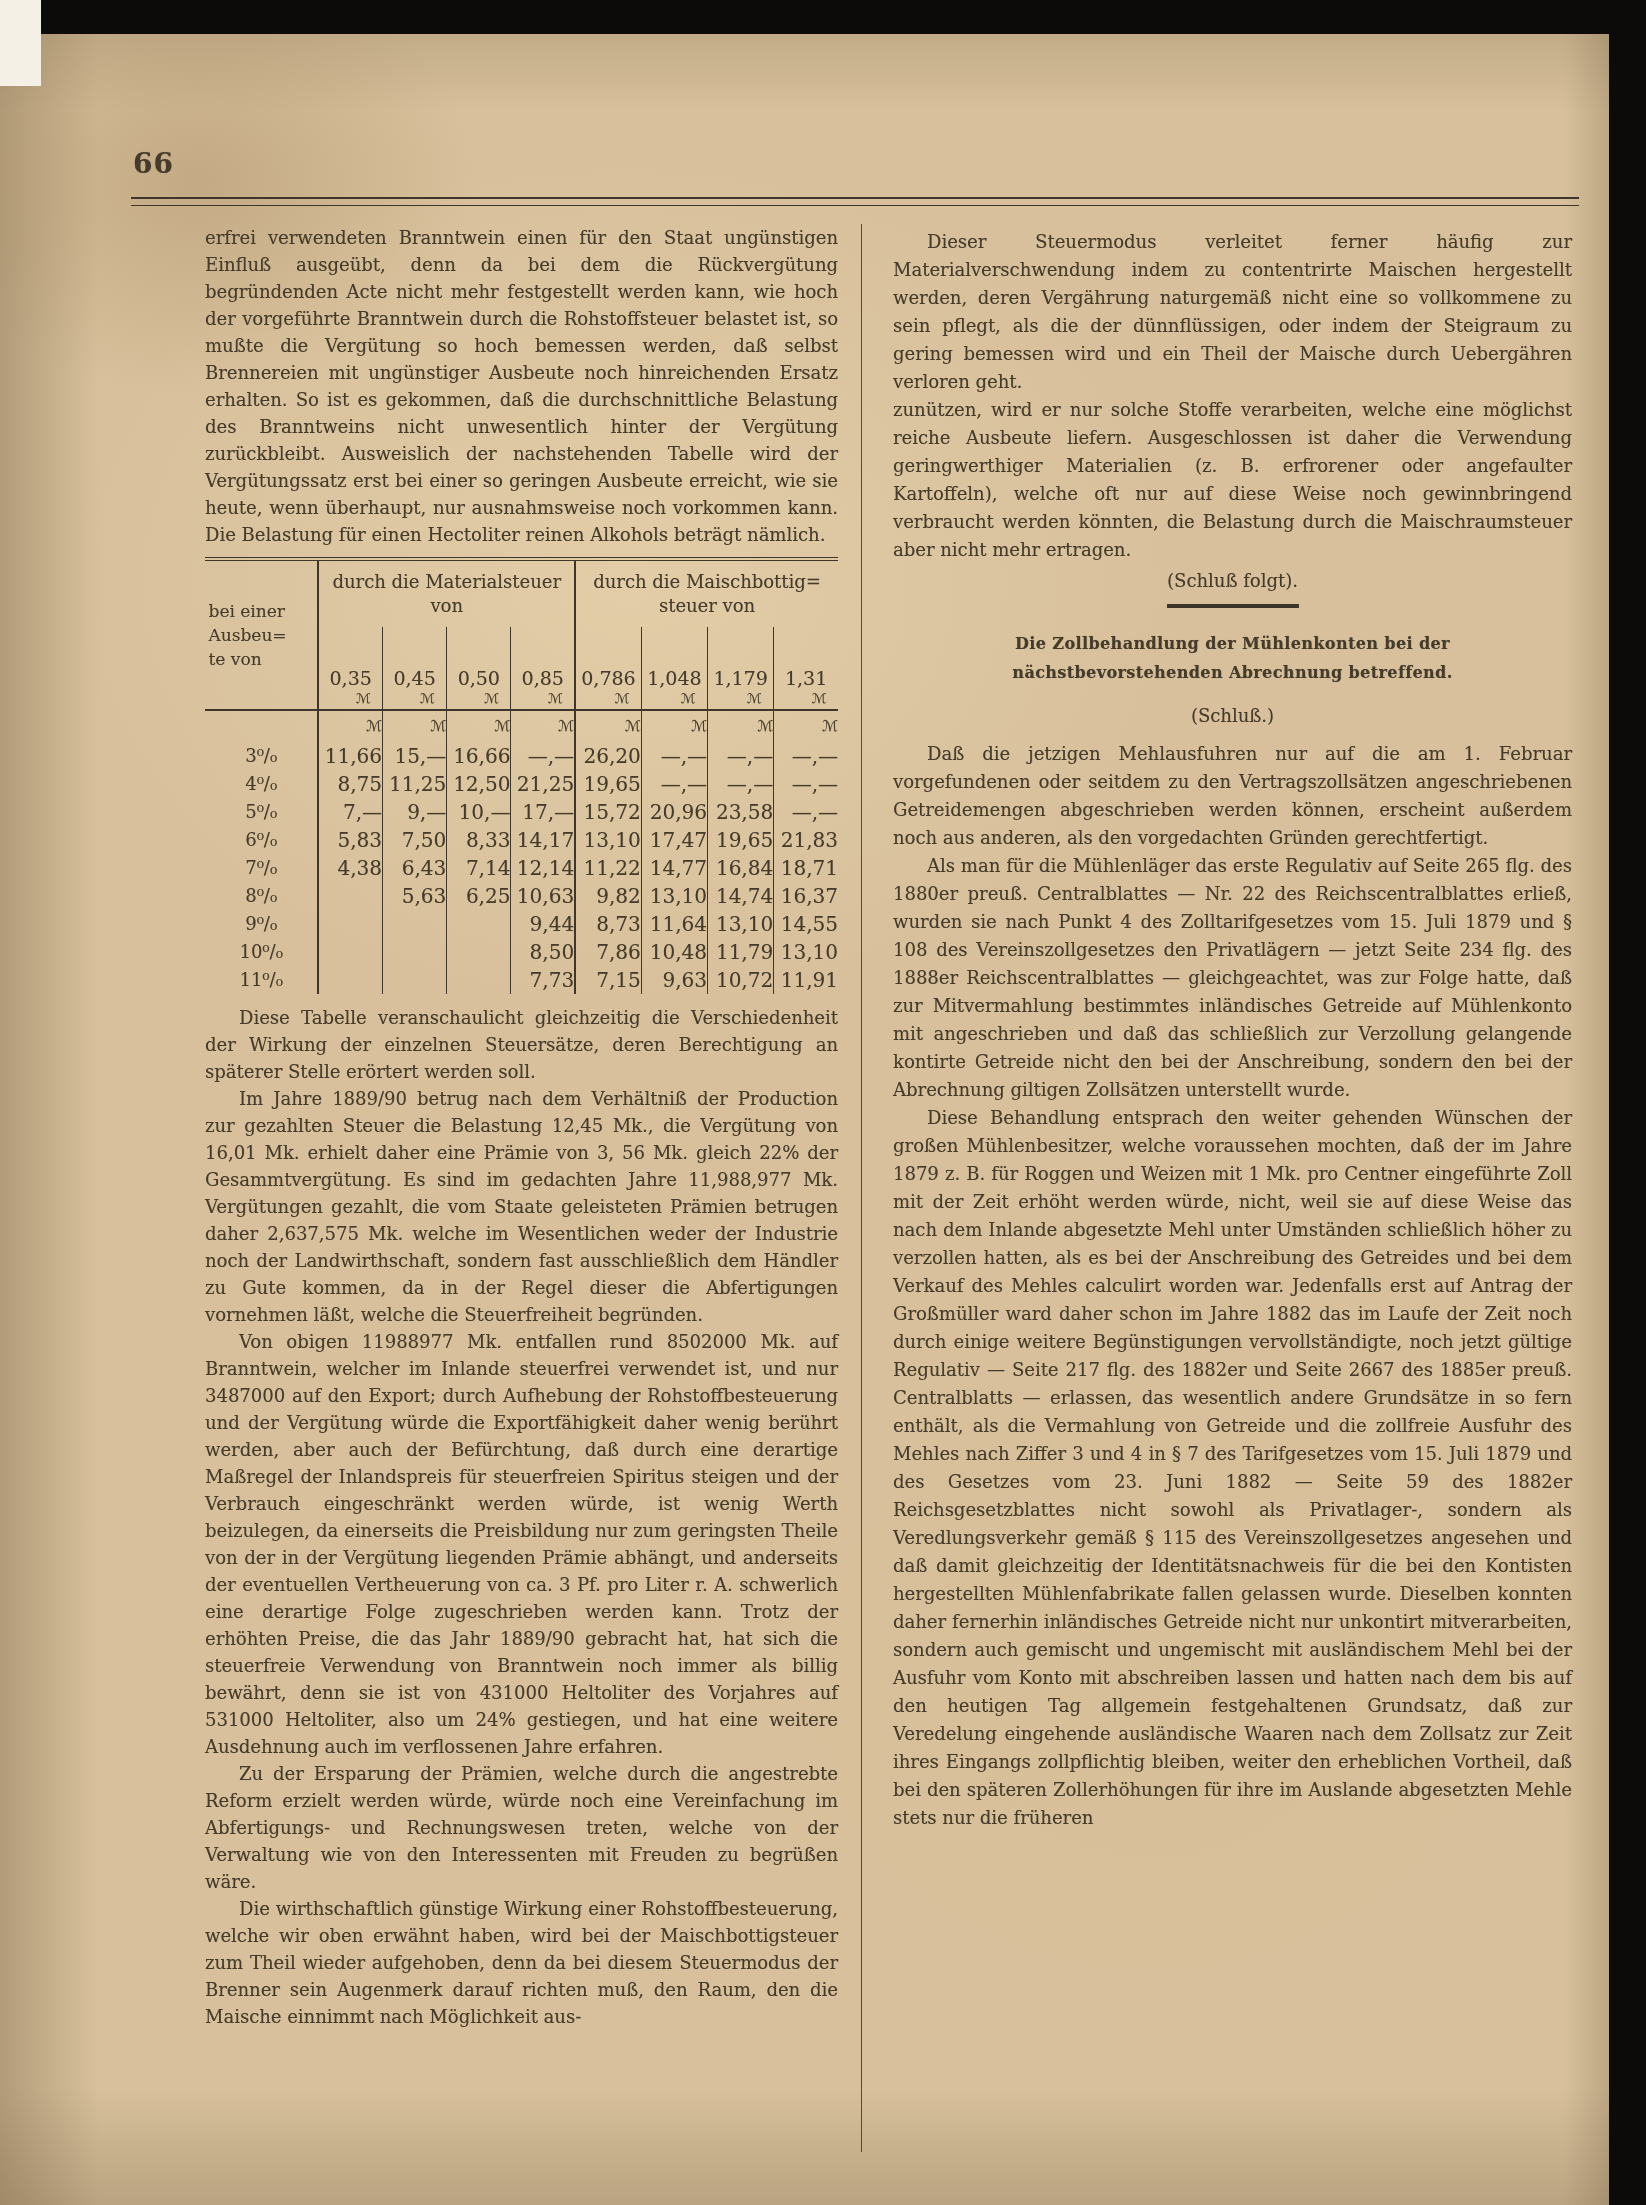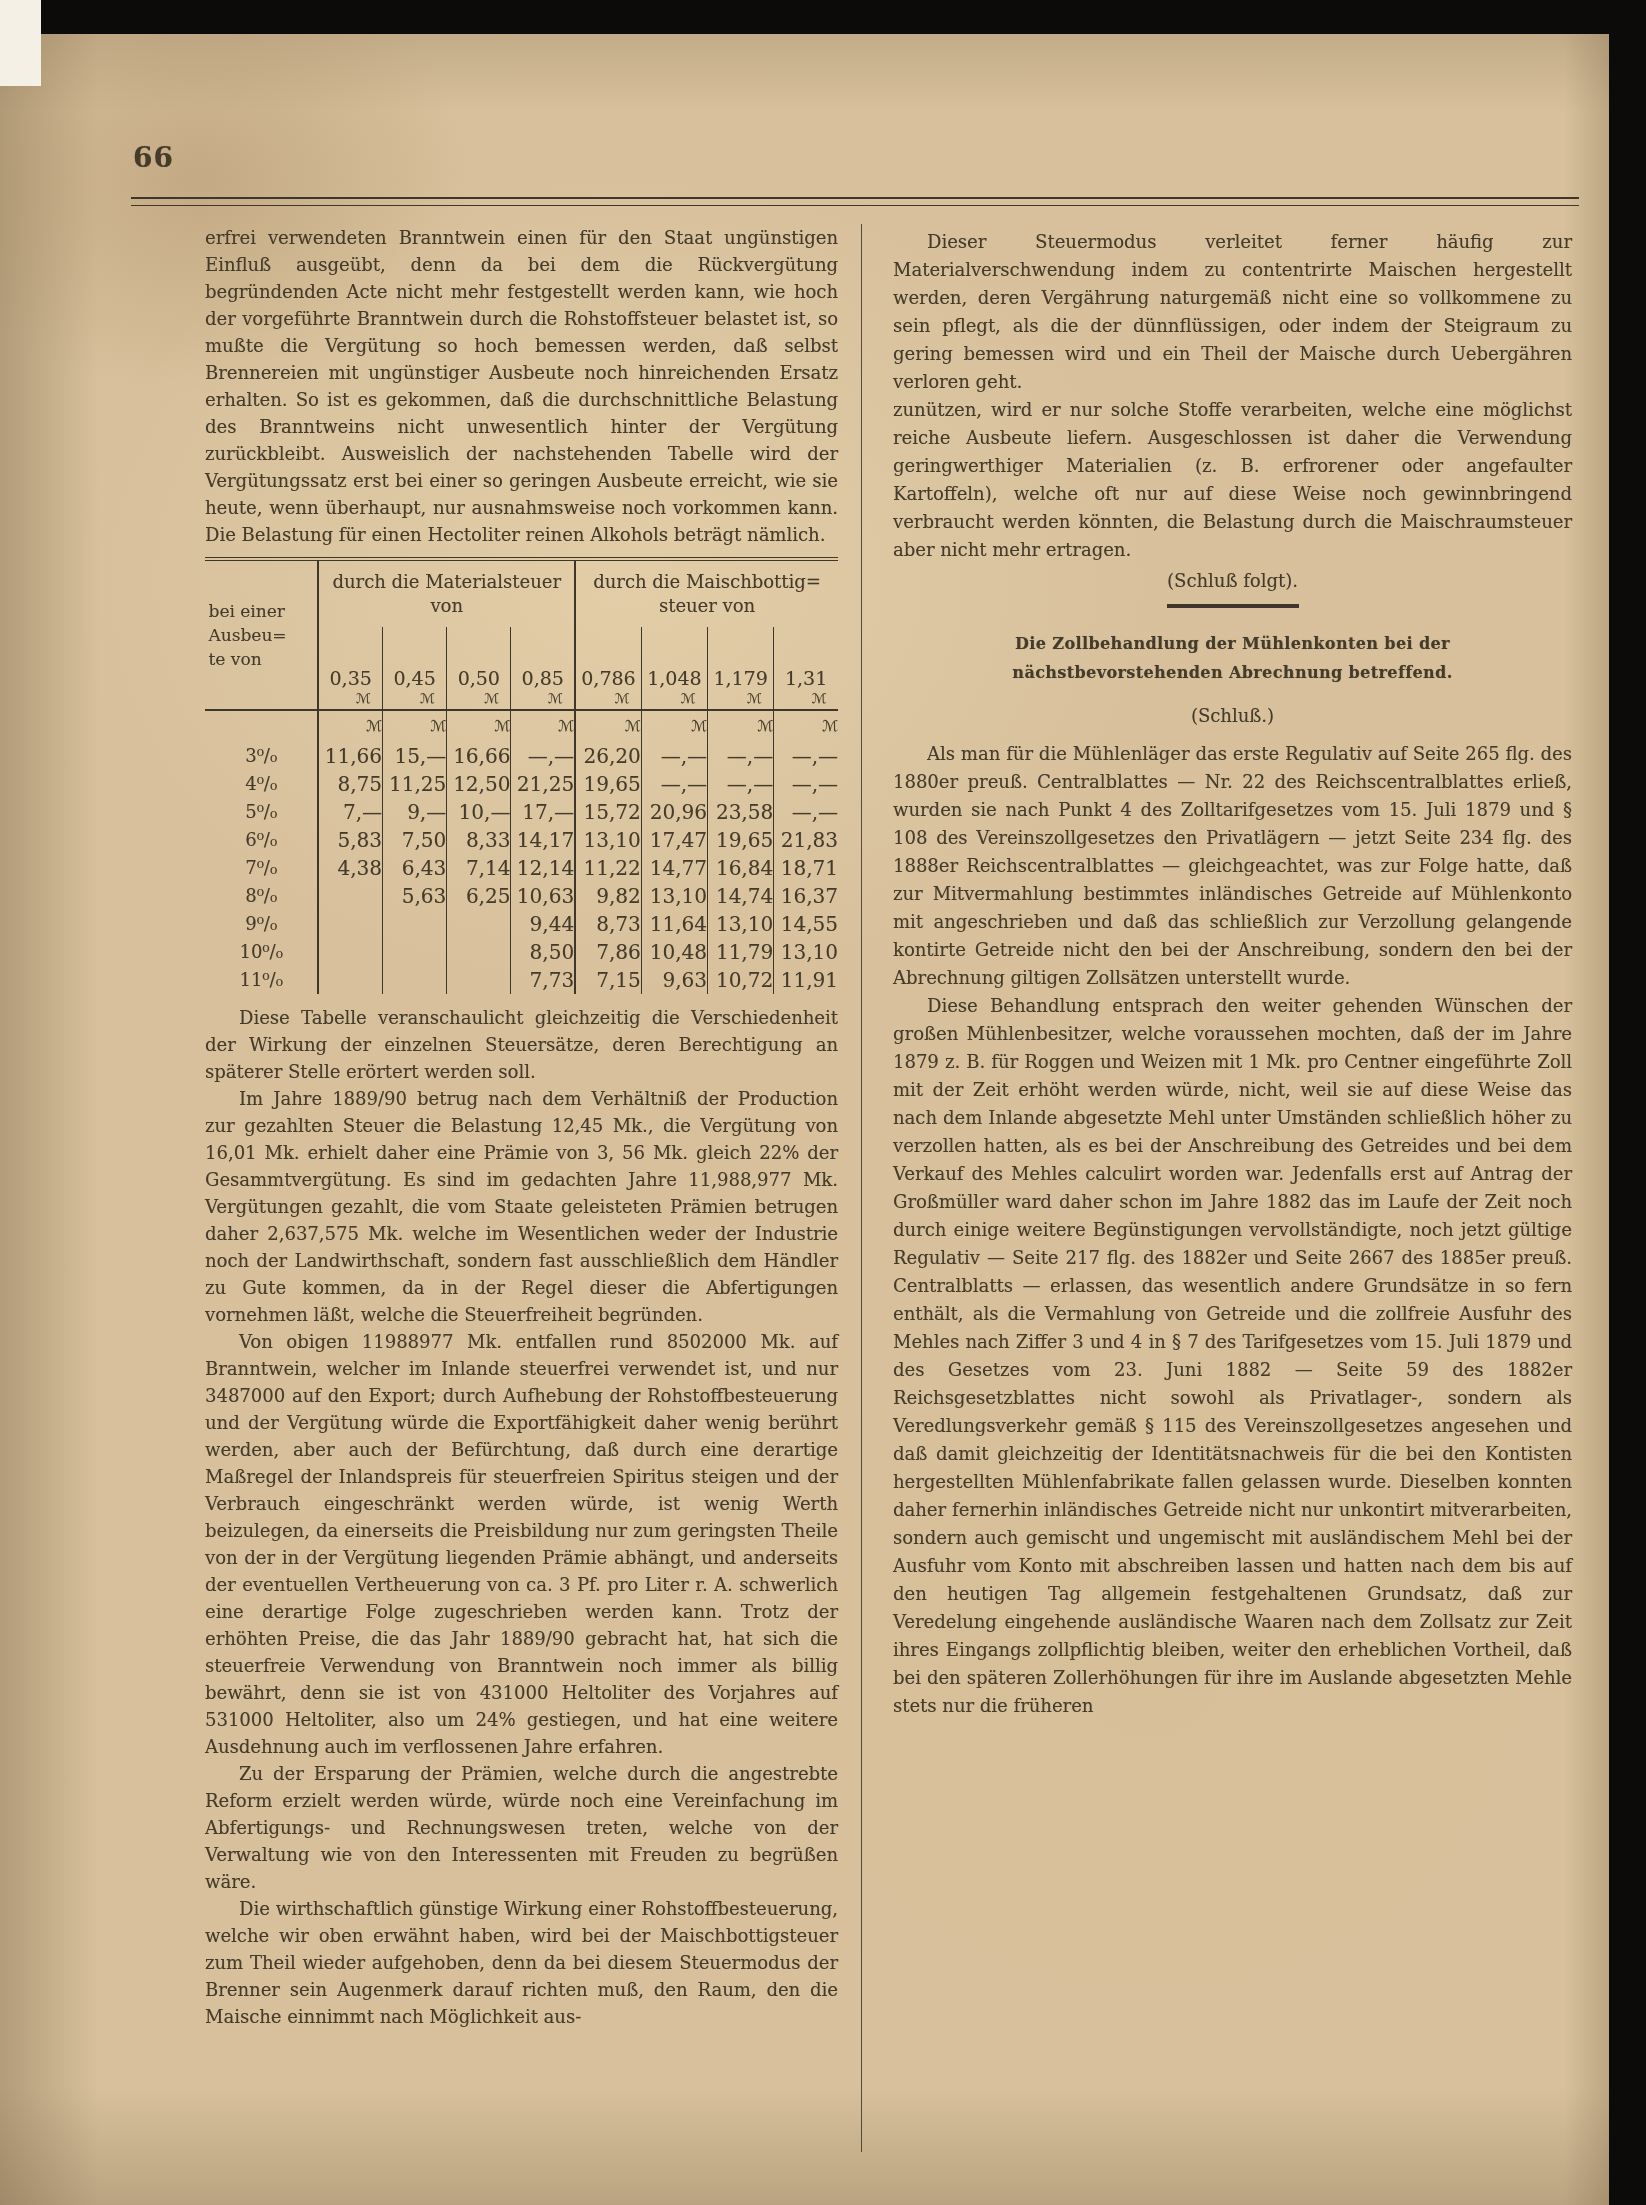--- a/index.html
+++ b/index.html
@@ -26,21 +26,21 @@
       linear-gradient(270deg, rgba(95,75,48,.40), rgba(95,75,48,0) 5%),
       linear-gradient(0deg, rgba(105,84,54,.35), rgba(105,84,54,0) 7%),
       linear-gradient(180deg, rgba(115,92,60,.30), rgba(115,92,60,0) 5%),
       var(--paper);
   }
   .band-top{position:absolute;left:39px;top:0;right:0;height:34px;background:var(--edge);}
   .band-right{position:absolute;top:0;left:1609px;width:37px;height:2244px;background:var(--edge);}
   .corner-white{position:absolute;left:0;top:0;width:41px;height:86px;background:#f4f0e6;}
 
   .masthead-number{
-    position:absolute;left:133px;top:141px;font-size:28px;font-weight:bold;
+    position:absolute;left:133px;top:147px;font-size:28px;font-weight:bold;
     letter-spacing:0.9px;text-shadow:0 0 0.9px rgba(60,50,35,.35);
   }
   .masthead-title{
     position:absolute;left:205px;top:123px;width:1367px;text-align:center;
     font-size:31px;font-weight:bold;letter-spacing:1.3px;
     text-shadow:0 0 0.9px rgba(60,50,35,.4);
   }
   .rule-double{
     position:absolute;left:131px;top:197px;width:1448px;height:5.7px;
     border-top:2.2px solid var(--rule);border-bottom:1.3px solid var(--rule);
@@ -304,20 +304,21 @@
     <div class="col-right">
       <div id="right-top">
           <p class="para indent">Dieser Steuermodus verleitet ferner häufig zur Materialverschwendung indem zu contentrirte Maischen hergestellt werden, deren Vergährung naturgemäß nicht eine so vollkommene zu sein pflegt, als die der dünnflüssigen, oder indem der Steigraum zu gering bemessen wird und ein Theil der Maische durch Uebergähren verloren geht.</p>
           <p class="para">zunützen, wird er nur solche Stoffe verarbeiten, welche eine möglichst reiche Ausbeute liefern. Ausgeschlossen ist daher die Verwendung geringwerthiger Materialien (z. B. erfrorener oder angefaulter Kartoffeln), welche oft nur auf diese Weise noch gewinnbringend verbraucht werden könnten, die Belastung durch die Maischraumsteuer aber nicht mehr ertragen.</p>
         </div>
       <div class="closing-note">(Schluß folgt).</div>
       <div class="section-rule"></div>
       <div class="article-heading">Die Zollbehandlung der Mühlenkonten bei der nächstbevorstehenden Abrechnung betreffend.</div>
       <div class="article-subheading">(Schluß.)</div>
       <div id="article-body">
+          <p class="para indent">Daß die jetzigen Mehlausfuhren nur auf die am 1. Februar vorgefundenen oder seitdem zu den Vertragszollsätzen angeschriebenen Getreidemengen abgeschrieben werden können, erscheint außerdem noch aus anderen, als den vorgedachten Gründen gerechtfertigt.</p>
           <p class="para indent">Als man für die Mühlenläger das erste Regulativ auf Seite 265 flg. des 1880er preuß. Centralblattes — Nr. 22 des Reichscentralblattes erließ, wurden sie nach Punkt 4 des Zolltarifgesetzes vom 15. Juli 1879 und § 108 des Vereinszollgesetzes den Privatlägern — jetzt Seite 234 flg. des 1888er Reichscentralblattes — gleichgeachtet, was zur Folge hatte, daß zur Mitvermahlung bestimmtes inländisches Getreide auf Mühlenkonto mit angeschrieben und daß das schließlich zur Verzollung gelangende kontirte Getreide nicht den bei der Anschreibung, sondern den bei der Abrechnung giltigen Zollsätzen unterstellt wurde.</p>
           <p class="para indent">Diese Behandlung entsprach den weiter gehenden Wünschen der großen Mühlenbesitzer, welche voraussehen mochten, daß der im Jahre 1879 z. B. für Roggen und Weizen mit 1 Mk. pro Centner eingeführte Zoll mit der Zeit erhöht werden würde, nicht, weil sie auf diese Weise das nach dem Inlande abgesetzte Mehl unter Umständen schließlich höher zu verzollen hatten, als es bei der Anschreibung des Getreides und bei dem Verkauf des Mehles calculirt worden war. Jedenfalls erst auf Antrag der Großmüller ward daher schon im Jahre 1882 das im Laufe der Zeit noch durch einige weitere Begünstigungen vervollständigte, noch jetzt gültige Regulativ — Seite 217 flg. des 1882er und Seite 2667 des 1885er preuß. Centralblatts — erlassen, das wesentlich andere Grundsätze in so fern enthält, als die Vermahlung von Getreide und die zollfreie Ausfuhr des Mehles nach Ziffer 3 und 4 in § 7 des Tarifgesetzes vom 15. Juli 1879 und des Gesetzes vom 23. Juni 1882 — Seite 59 des 1882er Reichsgesetzblattes nicht sowohl als Privatlager-, sondern als Veredlungsverkehr gemäß § 115 des Vereinszollgesetzes angesehen und daß damit gleichzeitig der Identitätsnachweis für die bei den Kontisten hergestellten Mühlenfabrikate fallen gelassen wurde. Dieselben konnten daher fernerhin inländisches Getreide nicht nur unkontirt mitverarbeiten, sondern auch gemischt und ungemischt mit ausländischem Mehl bei der Ausfuhr vom Konto mit abschreiben lassen und hatten nach dem bis auf den heutigen Tag allgemein festgehaltenen Grundsatz, daß zur Veredelung eingehende ausländische Waaren nach dem Zollsatz zur Zeit ihres Eingangs zollpflichtig bleiben, weiter den erheblichen Vortheil, daß bei den späteren Zollerhöhungen für ihre im Auslande abgesetzten Mehle stets nur die früheren</p>
         </div>
     </div>
   </div>
 
   <div class="band-top"></div>
   <div class="band-right"></div>
 
   <div class="corner-white"></div>

